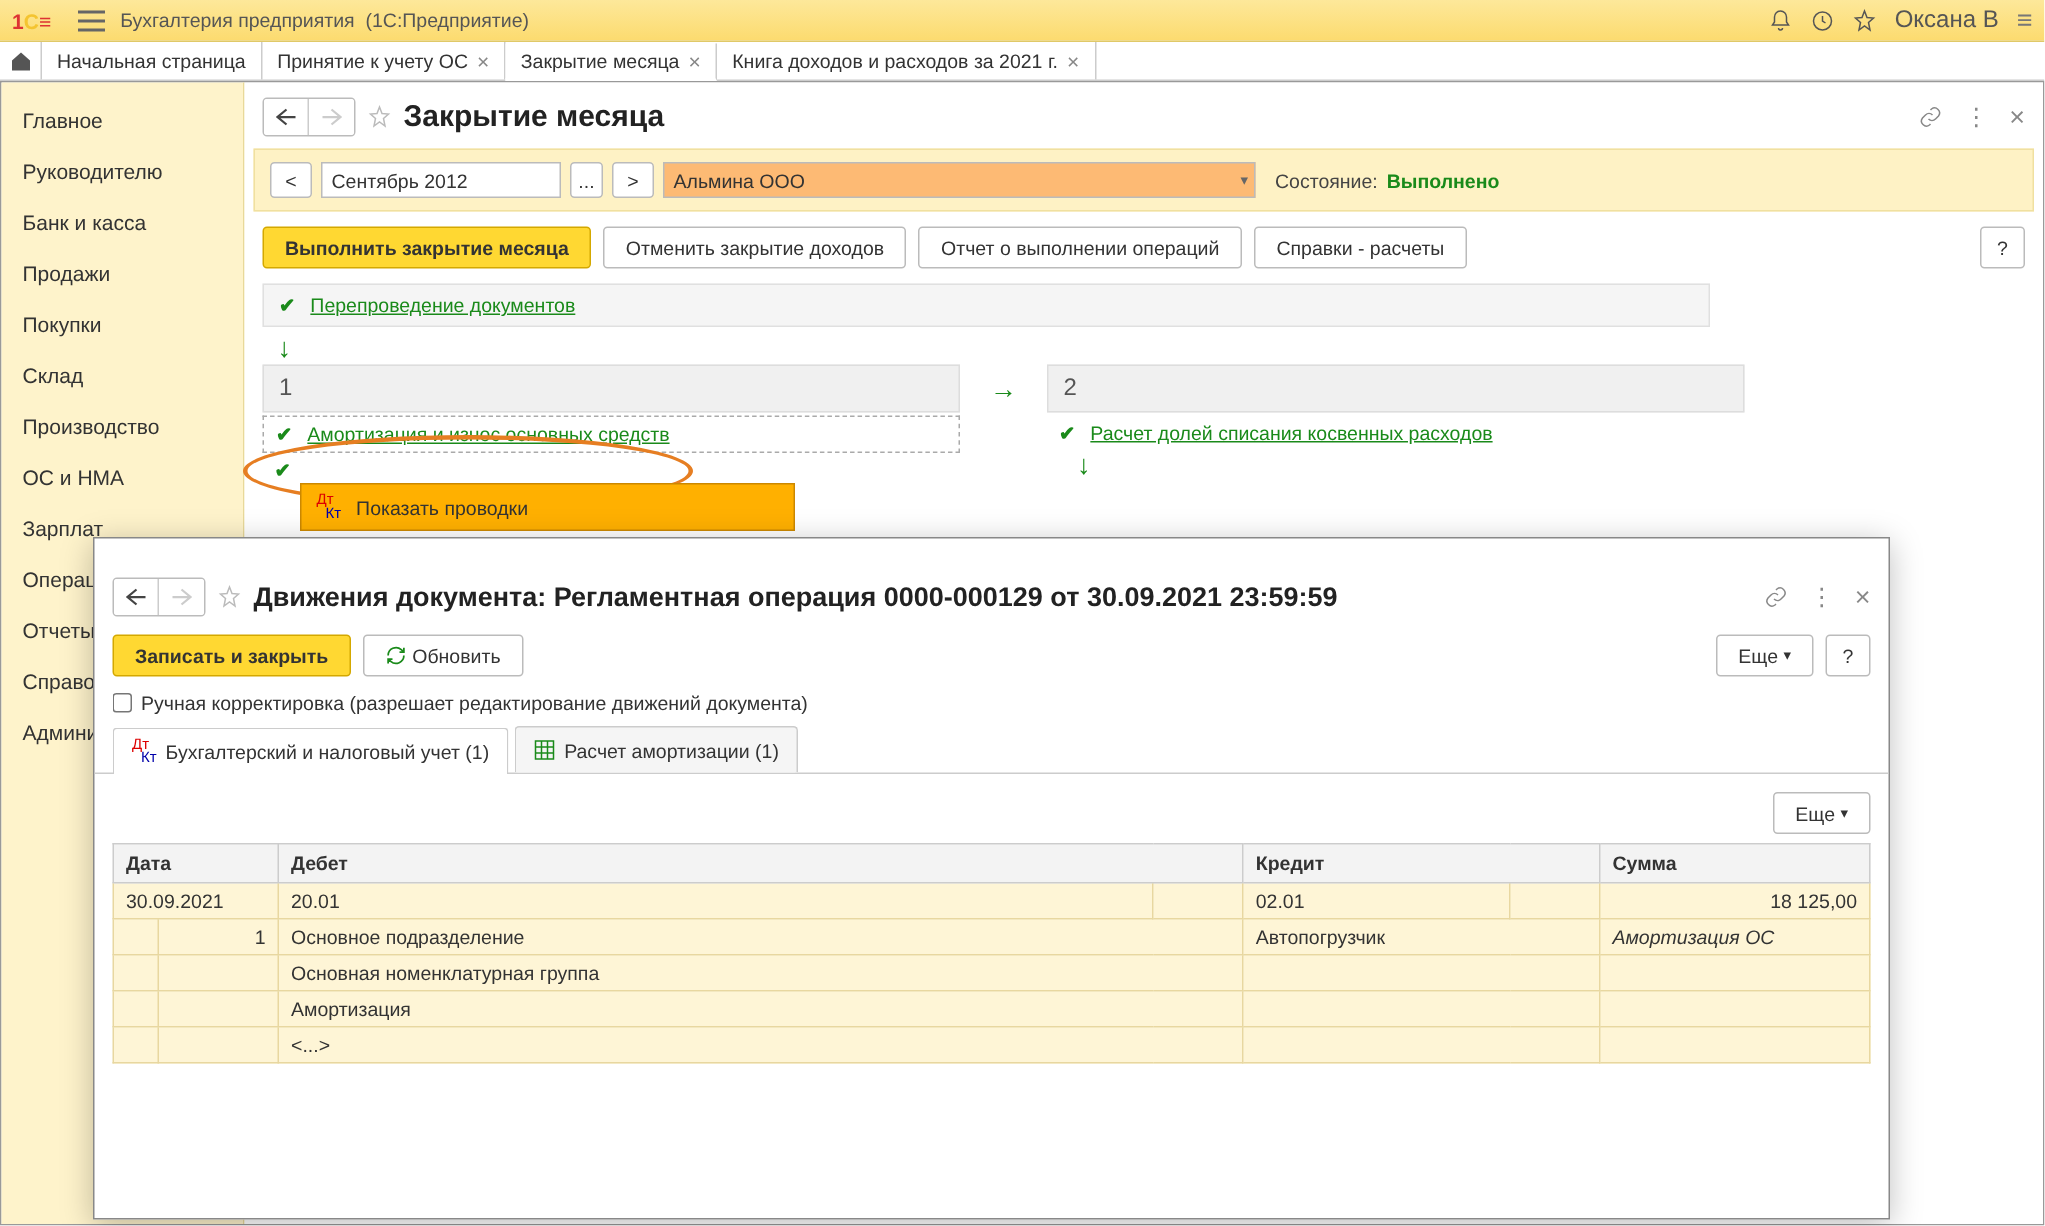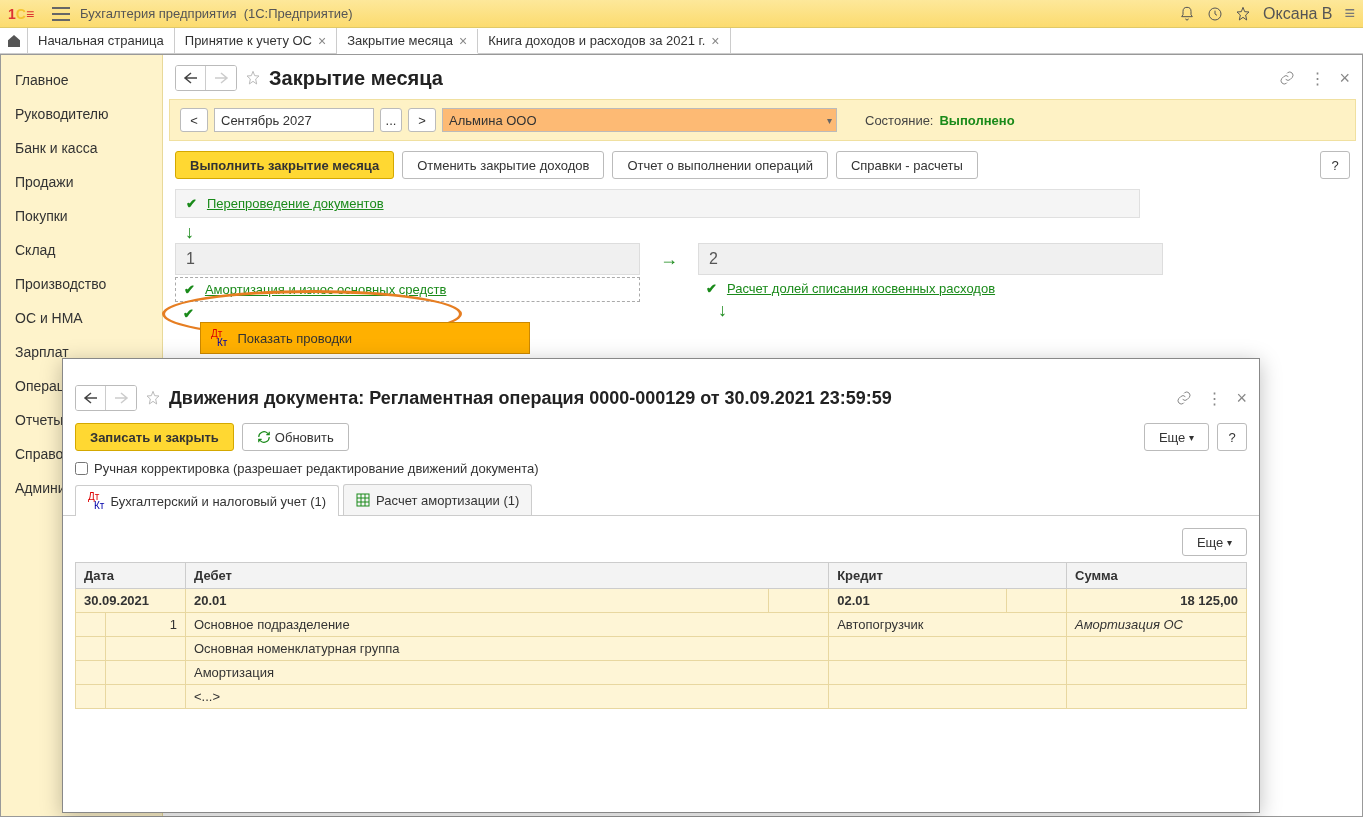--- a/index.html
+++ b/index.html
@@ -37,21 +37,21 @@
 .form-title { font-size: 20px; font-weight: bold; color: #222; }
 .form-header-right { margin-left: auto; display: flex; gap: 14px; align-items: center; color: #888; }
 
 
 .params-bar { margin: 0 6px; padding: 8px 10px; background: #fef2c5; border: 1px solid #f0e0a0; display: flex; align-items: center; gap: 6px; }
 .month-nav { width: 28px; height: 24px; border: 1px solid #bbb; background: #fff; border-radius: 3px; display: flex; align-items: center; justify-content: center; cursor: pointer; }
 .month-input { width: 160px; height: 24px; border: 1px solid #bbb; padding: 0 6px; background: #fff; display: flex; align-items: center; }
 .month-dots { width: 22px; height: 24px; border: 1px solid #bbb; background: #fff; border-radius: 3px; display: flex; align-items: center; justify-content: center; cursor: pointer; }
 .org-input { flex: 0 0 395px; height: 24px; border: 1px solid #bbb; background: #fdba74; display: flex; align-items: center; padding: 0 6px; position: relative; }
 .dropdown-arrow { position: absolute; right: 4px; color: #666; font-size: 10px; }
-.status-label { margin-left: 22px; color: #444; }
+.status-label { margin-left: 7px; color: #444; }
 .status-value { color: #1a8a1a; font-weight: bold; }
 
 
 .buttons-bar { display: flex; gap: 8px; padding: 10px 12px 6px; align-items: center; }
 .btn { height: 28px; padding: 0 14px; border: 1px solid #bbb; border-radius: 3px; background: #fff; cursor: pointer; font-size: 13px; display: flex; align-items: center; }
 .btn.primary { background: #ffd832; border-color: #d4a800; font-weight: bold; }
 .btn.help { width: 30px; padding: 0; justify-content: center; margin-left: auto; }
 
 
 .ops { padding: 4px 12px; }
@@ -85,21 +85,21 @@
 .modal-tabs { display: flex; padding: 0 12px; border-bottom: 1px solid #ccc; }
 .modal-tab { padding: 6px 12px; border: 1px solid #ccc; border-bottom: none; margin-right: 4px; background: #f5f5f5; display: flex; align-items: center; gap: 6px; cursor: pointer; font-size: 13px; border-radius: 3px 3px 0 0; }
 .modal-tab.active { background: #fff; position: relative; top: 1px; }
 .modal-body { flex: 1; padding: 8px 12px; overflow: auto; }
 .table-toolbar { display: flex; justify-content: flex-end; padding: 4px 0 6px; }
 
 
 table.data { width: 100%; border-collapse: collapse; font-size: 13px; }
 table.data th { background: #f3f3f3; border: 1px solid #ccc; padding: 5px 8px; text-align: left; font-weight: bold; color: #333; }
 table.data td { border: 1px solid #e8d7a0; padding: 4px 8px; background: #fef5d6; color: #333; vertical-align: top; }
-table.data tr.mainrow td { font-weight: bold; }
+table.data tr.mainrow td { font-weight: normal; }
 table.data td.amount { text-align: right; }
 table.data td.num { text-align: right; }
 table.data td.italic { font-style: italic; font-weight: normal; }
 table.data .col-date { width: 110px; }
 table.data .col-sum { width: 180px; margin-left: 43px; }
 
 svg.i { width: 16px; height: 16px; }
 </style>
 </head>
 <body>
@@ -196,21 +196,21 @@
             <path d="M10 14a5 5 0 0 0 7 0l3-3a5 5 0 0 0-7-7l-1 1"></path>
             <path d="M14 10a5 5 0 0 0-7 0l-3 3a5 5 0 0 0 7 7l1-1"></path>
           </svg>
         <span style="font-size:16px">⋮</span>
         <span style="font-size:18px">×</span>
       </div>
     </div>
 
     <div class="params-bar">
       <div class="month-nav">&lt;</div>
-      <div class="month-input">Сентябрь 2027</div>
+      <div class="month-input">Сентябрь 2012</div>
       <div class="month-dots">...</div>
       <div class="month-nav">&gt;</div>
       <div class="org-input">
         <span>Альмина ООО</span>
           <span class="dropdown-arrow">▾</span>
       </div>
       <span class="status-label">Состояние:</span>
       <span class="status-value">Выполнено</span>
     </div>
 

